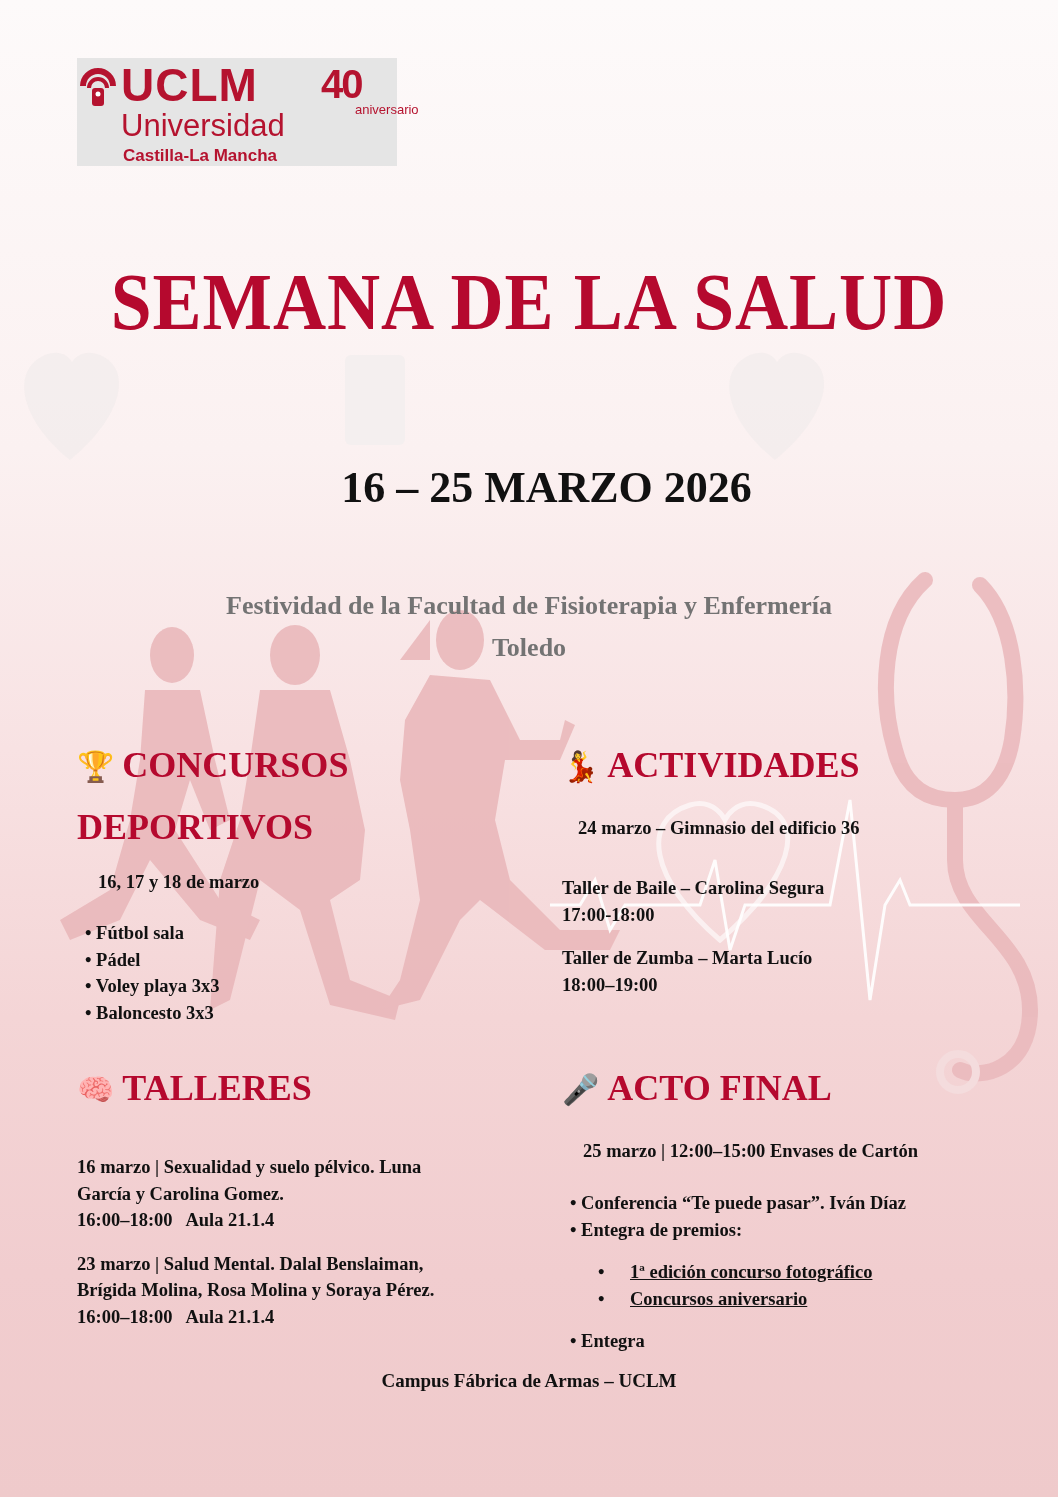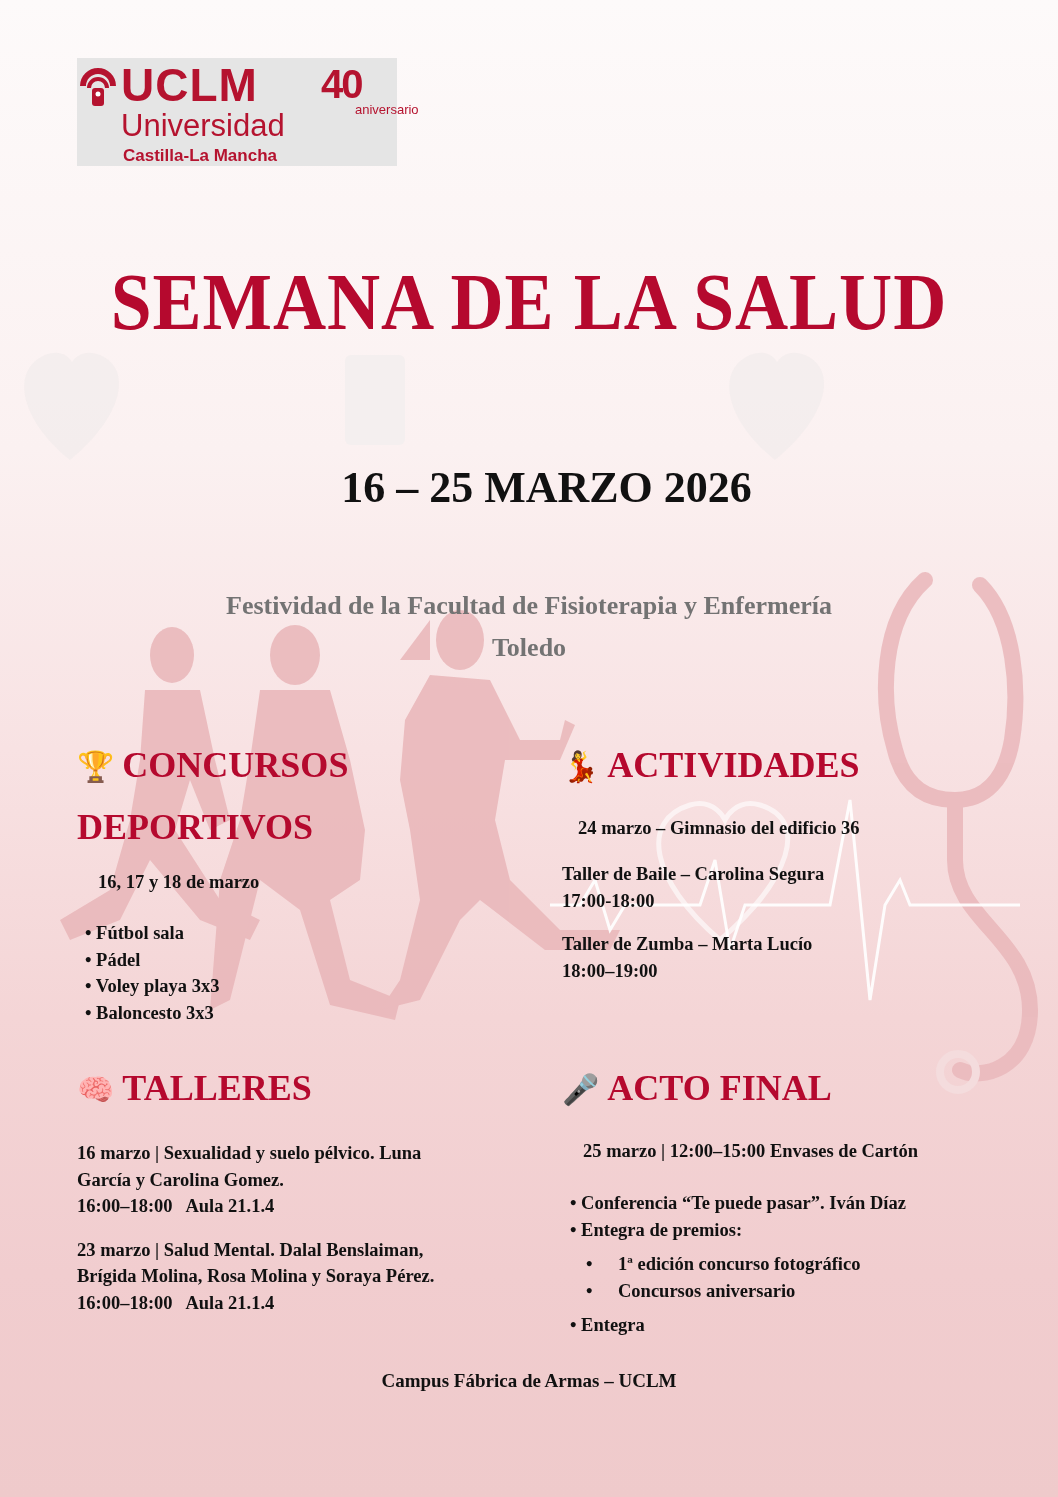--- a/index.html
+++ b/index.html
@@ -49,23 +49,23 @@
     position: absolute; left: 0; right: 0; top: 585px; text-align: center;
     font-size: 26px; font-weight: bold; line-height: 42px; color: #737373;
   }
   .sec-head {
     position: absolute; font-size: 36px; font-weight: bold; color: #b5092e; line-height: 60px;
   }
   .sec-head .emoji { font-family: "DejaVu Sans", sans-serif; font-size: 30px; margin-right: 8px; }
   .txt { position: absolute; font-size: 18.5px; font-weight: bold; color: #111; line-height: 26.5px; }
   ul.b { list-style: none; margin: 8px; padding: 0; }
   ul.b li::before { content: "• "; }
-  ul.sub { list-style: none; margin: 4px; padding: 0 0 0 20px; }
+  ul.sub { list-style: none; margin: 16px; padding: 0 0 0 20px; text-decoration: underline; }
   ul.sub li::before { content: "•"; display: inline-block; width: 32px; }
-  .para { margin: 2px 0 17px 0; }
+  .para { margin: 16px 0 17px 0; }
   .footer {
     position: absolute; left: 0; right: 0; top: 1370px; text-align: center;
     font-size: 19px; font-weight: bold; color: #111;
   }
 </style>
 </head>
 <body>
 
 <svg class="bg" width="1058" height="1497" viewBox="0 0 1058 1497">
 

